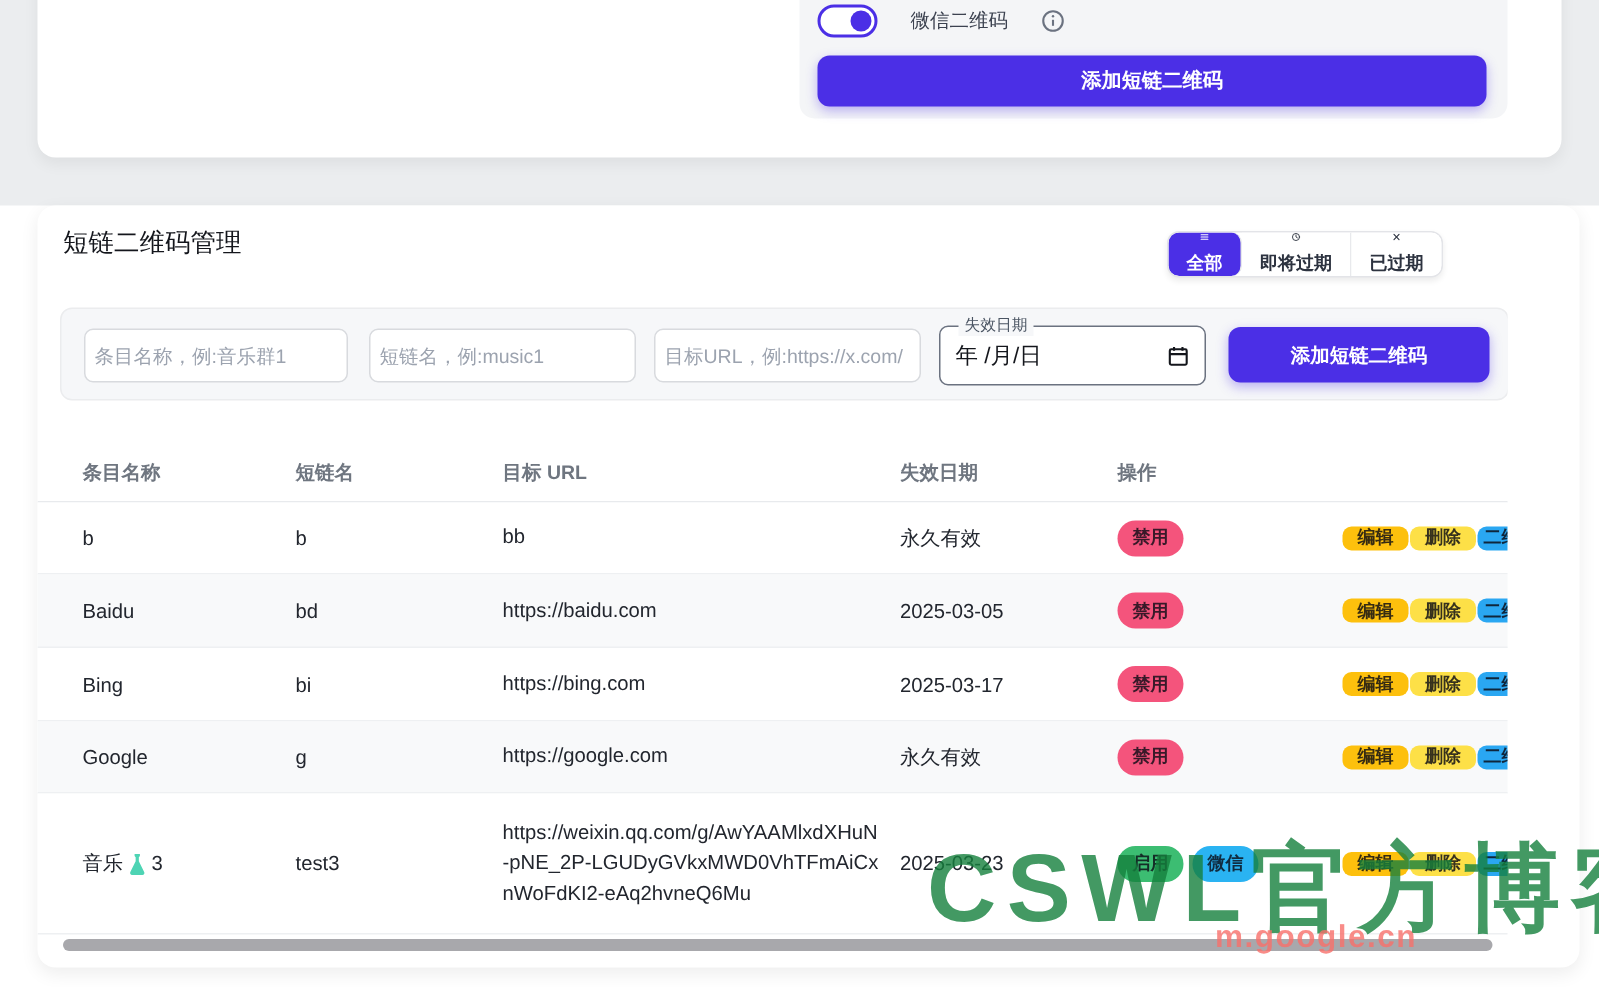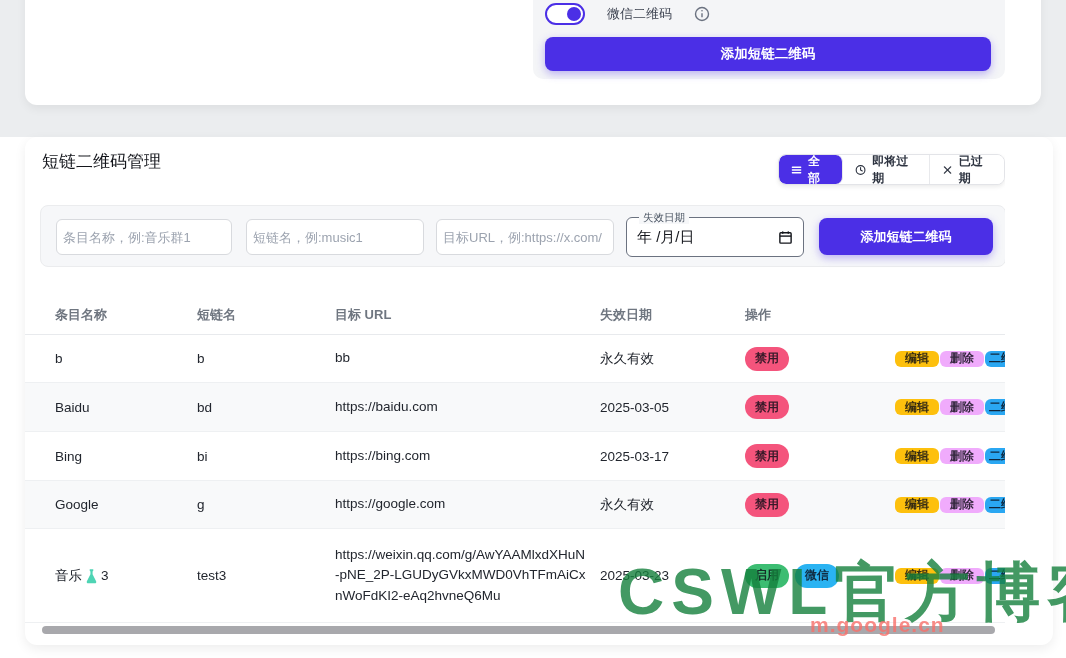--- a/index.html
+++ b/index.html
@@ -49,21 +49,21 @@
   .page-title { position:absolute; left:17px; top:13px; font-size:17px; font-weight:normal; color:#14161c; }
 
   .tabs {
     position:absolute; left:753px; top:17px; height:31px; display:flex;
     background:#fff; border:1px solid #e3e4e8; border-radius:8px;
     box-shadow:0 2px 4px rgba(0,0,0,.08); overflow:hidden;
   }
   .tab {
     display:flex; align-items:center; gap:6px; padding:0 12px;
     font-size:12px; font-weight:bold; color:#2d3340; cursor:pointer;
-    border-right:1px solid #e8e9ec; background:#fff;
+    border-right:1px solid #e8e9ec; background:#fff;flex-direction:column;
   }
   .tab:last-child { border-right:none; }
   .tab.active { background:#4b2fe6; color:#fff; border-radius:7px; margin:0; }
   .tab svg { width:12px; height:12px; }
 
   .filter-panel {
     position:absolute; left:15px; top:68px; width:966px; height:62px;
     background:#f6f7f9; border:1px solid #ebecee; border-radius:8px;
   }
   .filter-panel input[type=text] {
@@ -119,21 +119,21 @@
   .td.c4 { display:flex; gap:6px; }
 
   .actions { display:flex; gap:1px; }
   .abtn {
     width:44px; height:16px; border:none; border-radius:6px; cursor:pointer;
     font-size:12px; font-weight:bold; color:rgba(10,10,20,.82);
     font-family:"Liberation Sans","DejaVu Sans",sans-serif;
     display:flex; align-items:center; justify-content:center; flex:0 0 44px;text-align:right;
   }
   .abtn-edit   { background:#fdc00d; }
-  .abtn-delete { background:#f0abfc;font-family:Liberation Mono, monospace; }
+  .abtn-delete { background:#fde047;font-family:Liberation Mono, monospace; }
   .abtn-qrcode { background:#2aa7f2; }
 
   .hscroll {
     position:absolute; left:17px; top:489px; width:953px; height:8px;
     background:#a8a8ac; border-radius:4px; cursor:pointer;
   }
 
   
   .wm-title {
     position:absolute; left:618px; top:549px; font-size:64px; font-weight:bold;

